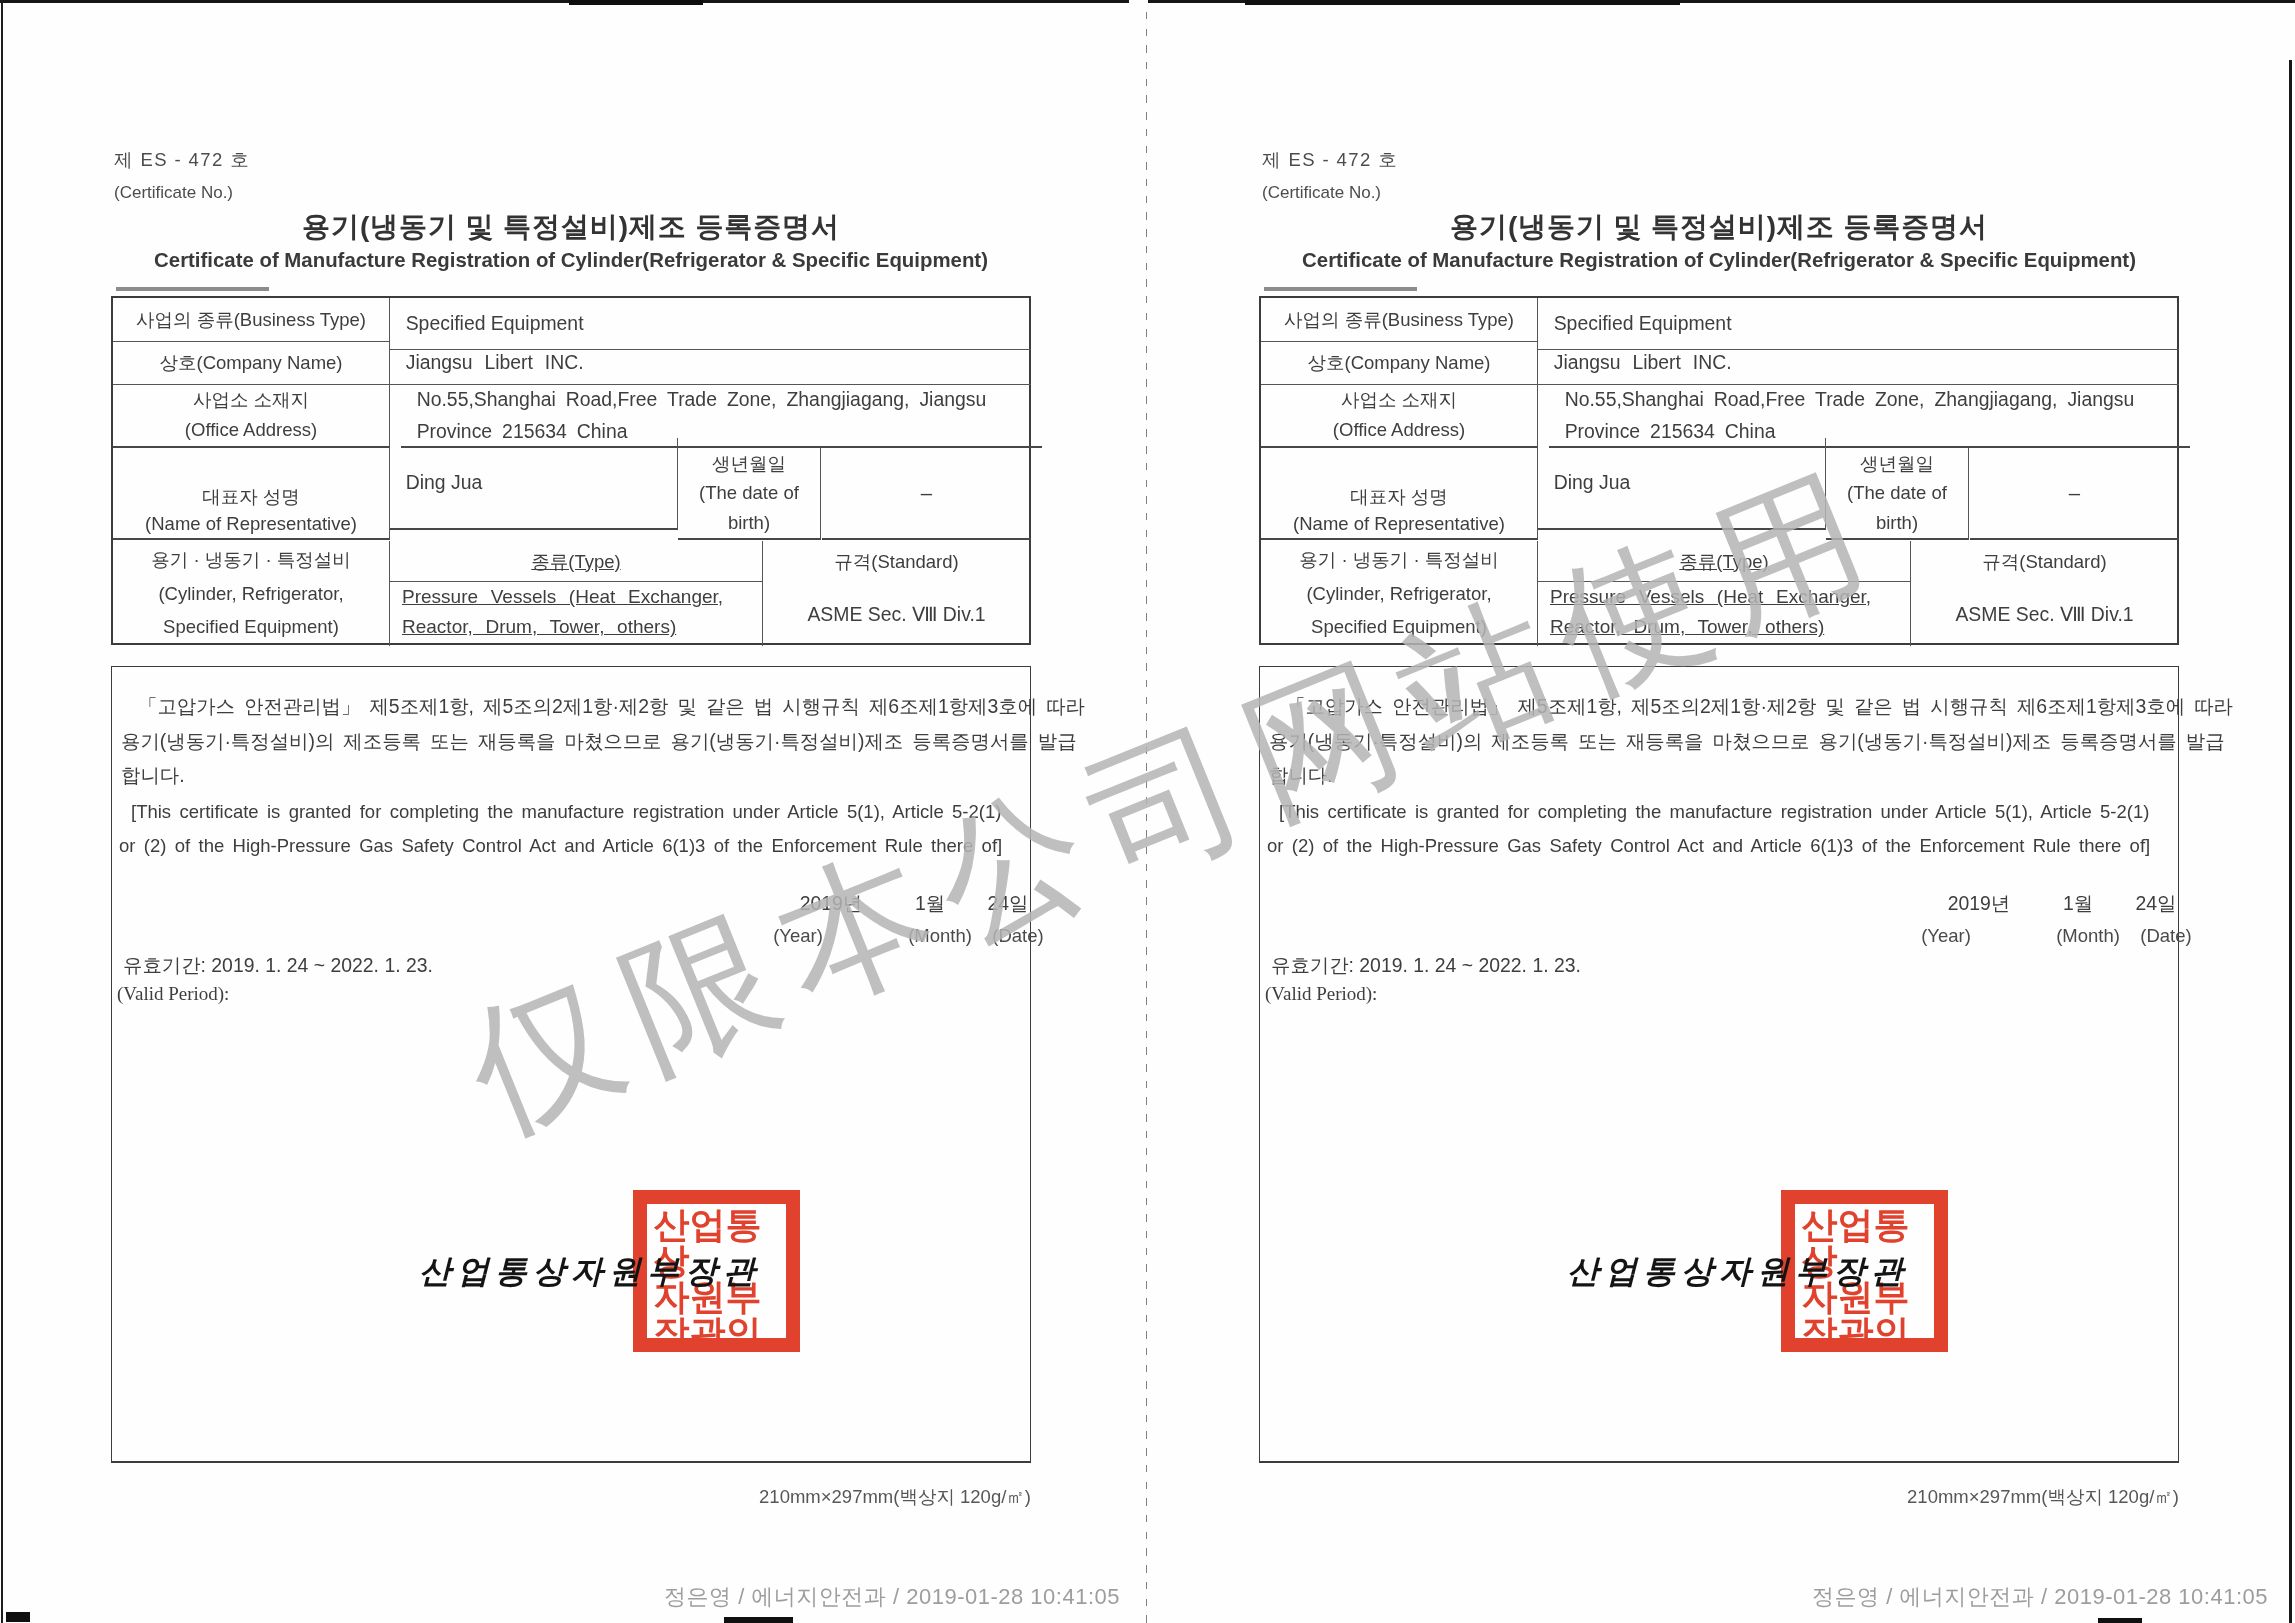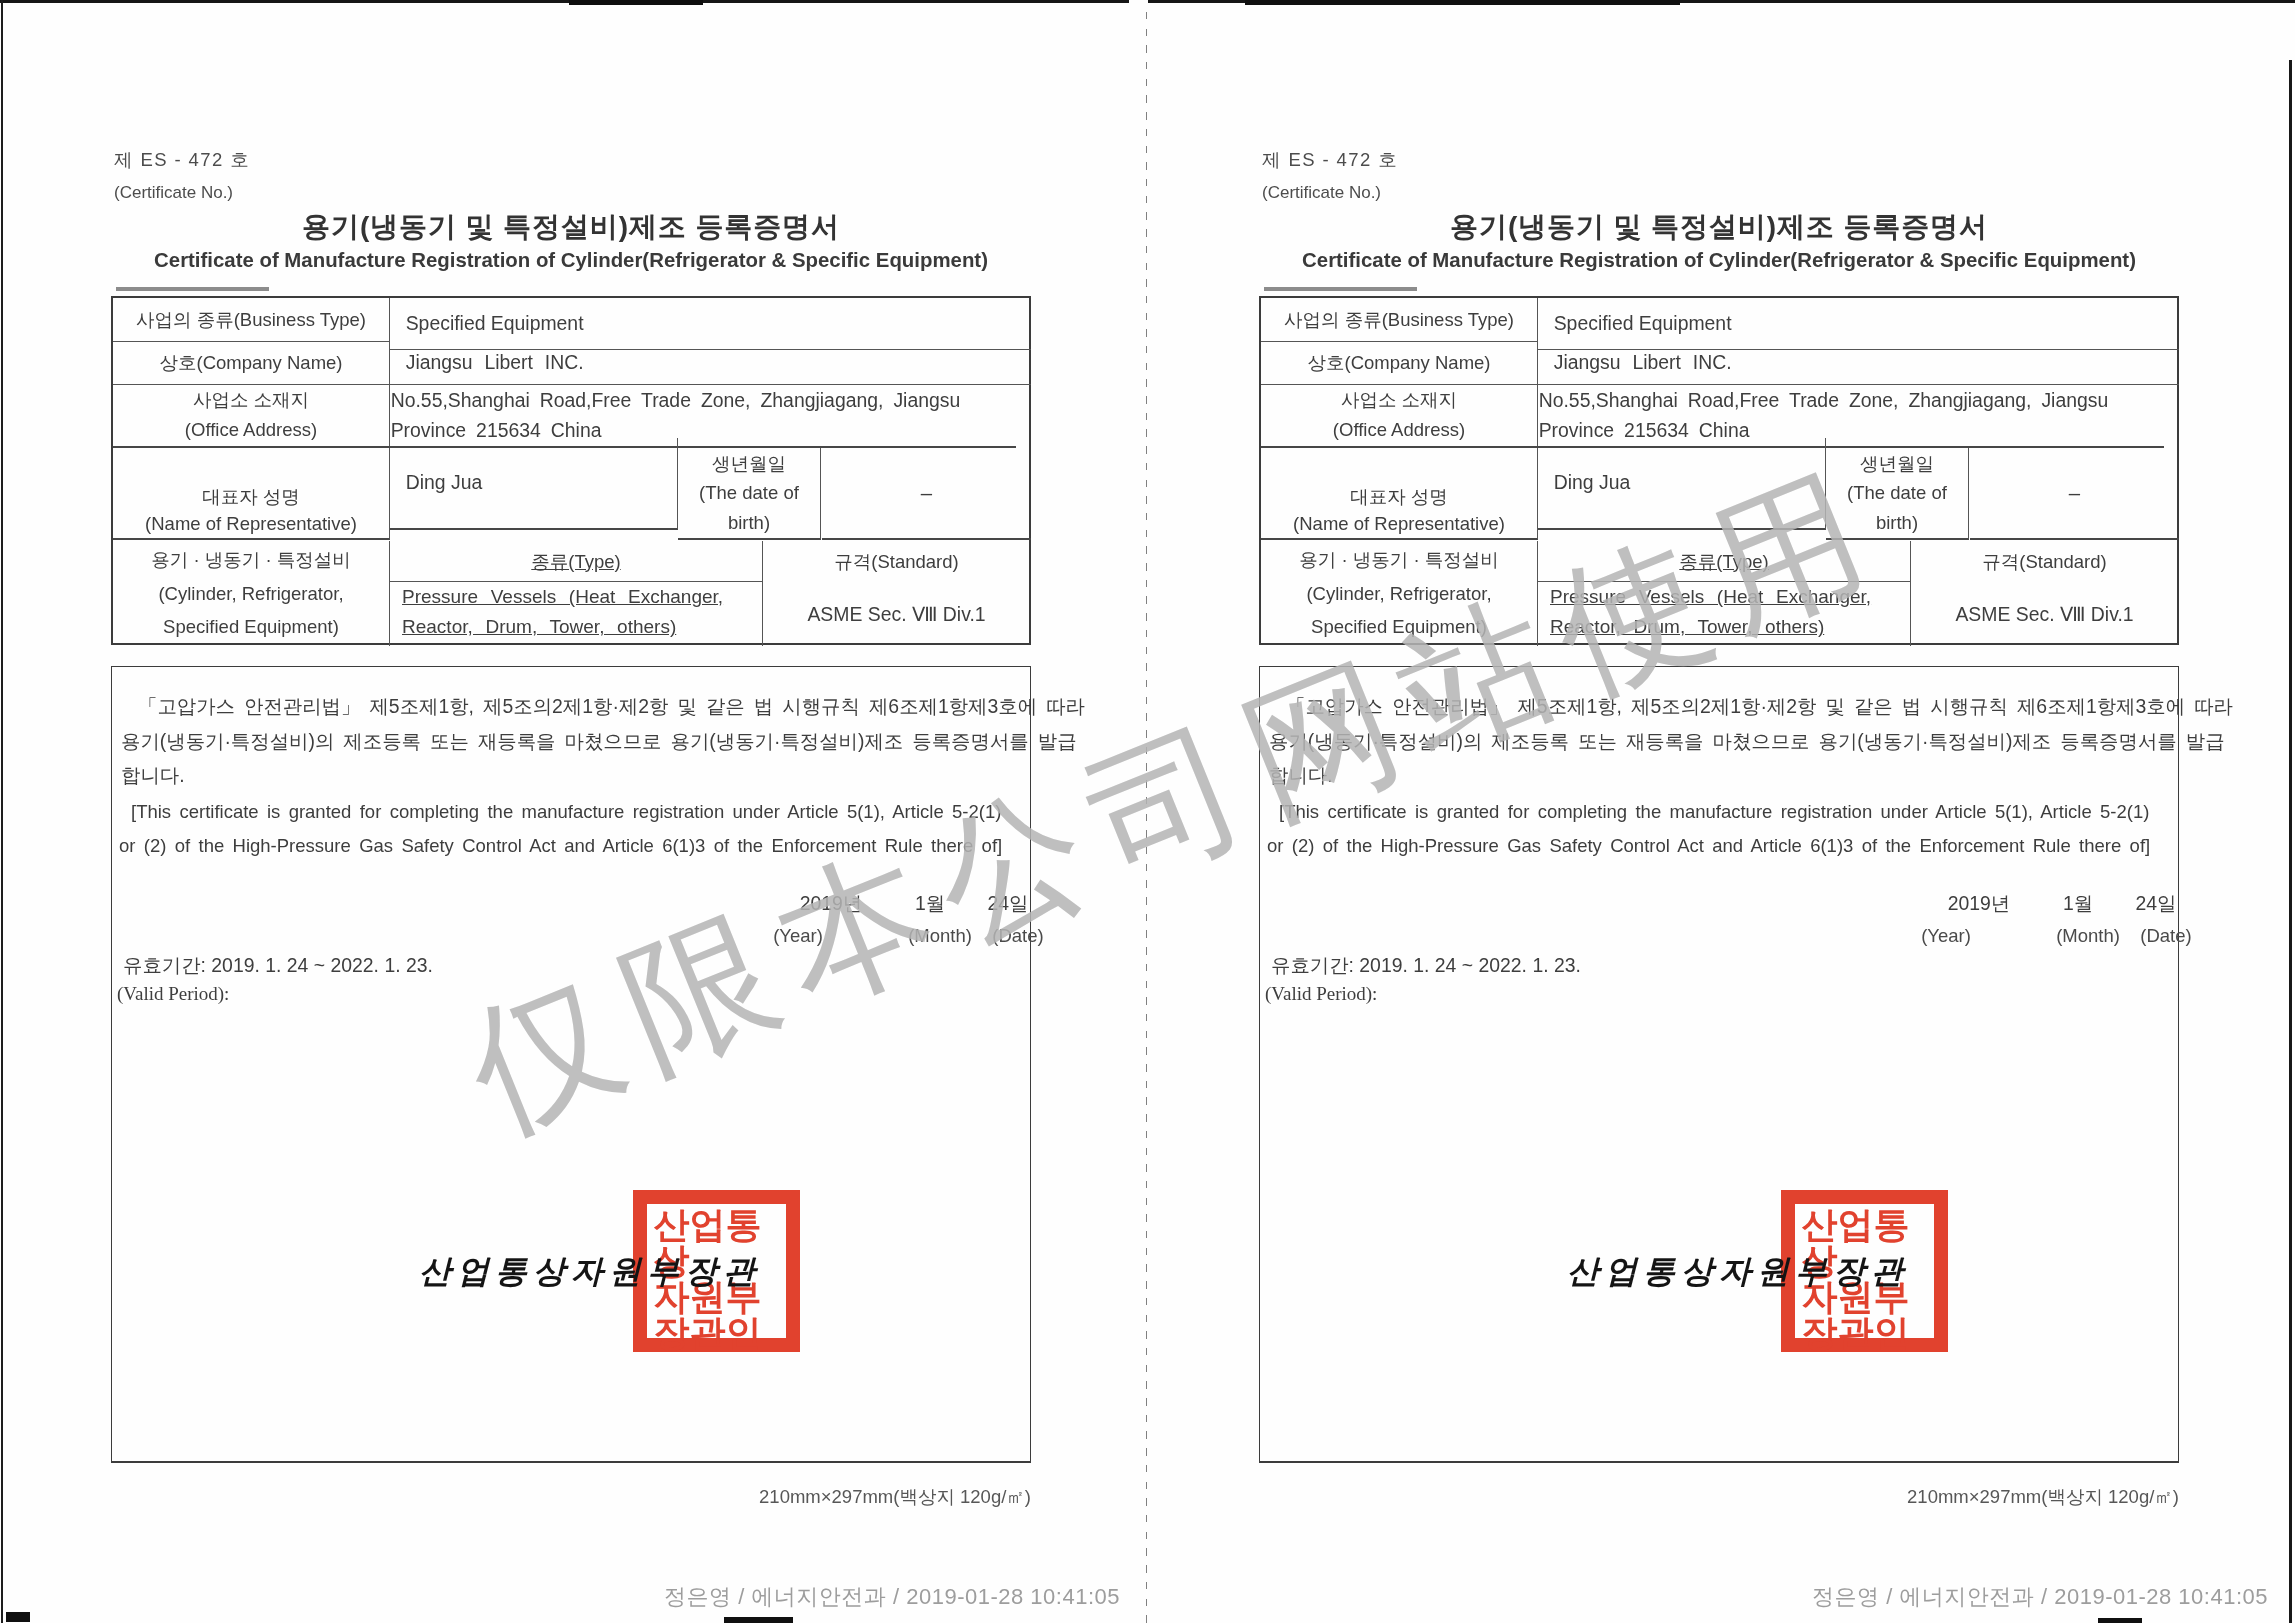--- a/index.html
+++ b/index.html
@@ -21,21 +21,21 @@
         box-sizing:border-box;font-size:18.5px;color:#3e3e3e;}
   .cell .ln{line-height:1.5;white-space:nowrap;}
   .vcell{align-items:flex-start;padding-left:15.7px;font-size:19.4px;}
   .br3{border-right:1.4px solid #555;} .bb3{border-bottom:1.4px solid #555;}
   .bb5{border-bottom:2.3px solid #474747;}
   .c-lab1{left:0;top:0;width:277px;height:44px;}
   .c-val1{left:277px;top:0;width:641px;height:52px;}
   .c-lab2{left:0;top:44px;width:277px;height:43px;}
   .c-val2{left:277px;top:44px;width:641px;height:43px;}
   .c-lab3{left:0;top:86px;width:277px;height:64px;justify-content:space-evenly;}
-  .c-val3{left:262px;top:86px;width:641px;height:64px;justify-content:center;}
+  .c-val3{left:288px;top:86px;width:641px;height:64px;justify-content:space-between;}
   .c-val3 .ln{line-height:1.55;word-spacing:4.6px;}
   .c-lab4{left:0;top:150px;width:277px;height:92px;justify-content:flex-end;}
   .c-rep {left:277px;top:140px;width:288px;height:92px;}
   .c-birth{left:565px;top:150px;width:143px;height:92px;justify-content:space-evenly;}
   .c-dash{left:709px;top:150px;width:209px;height:92px;font-size:20.4px;}
   .c-lab5{left:0;top:243px;width:277px;height:105px;justify-content:space-evenly;}
   .c-type{left:277px;top:243px;width:373px;height:105px;padding:0;justify-content:flex-start;text-decoration:underline;}
   .c-std {left:650px;top:243px;width:267px;height:105px;padding:0;justify-content:flex-start;}
   .hdr{width:100%;height:41px;display:flex;align-items:center;justify-content:center;box-sizing:border-box;}
   .typ-val{width:100%;flex:1;display:flex;flex-direction:column;

